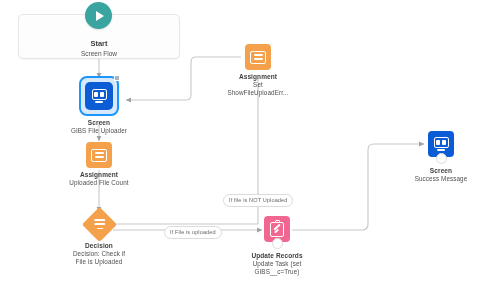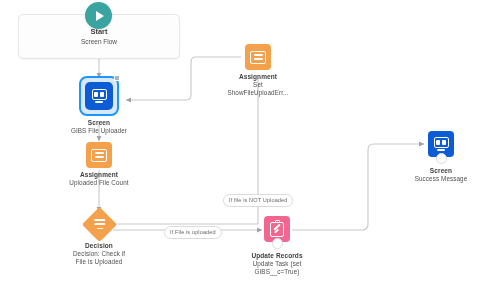--- a/index.html
+++ b/index.html
@@ -53,21 +53,21 @@
     position:absolute;
     left:18px; top:14px;
     width:162px; height:45px;
     background:#fdfdfd;
     border:1px solid #e6e6e6;
     border-radius:5px;
     box-sizing:border-box;
     display:flex;
     flex-direction:column;
     align-items:center;
-    justify-content:center;
+    justify-content:flex-end;
     box-shadow:0 1px 1px rgba(0,0,0,.04);
   }
   #start-node .ttl{
     font-size:7.5px; font-weight:bold; color:#3e3e3c; line-height:10px;
   }
   #start-node .sub{
     font-size:6.5px; color:#514f4d; line-height:9px;
   }
   #start-badge{
     position:absolute;

